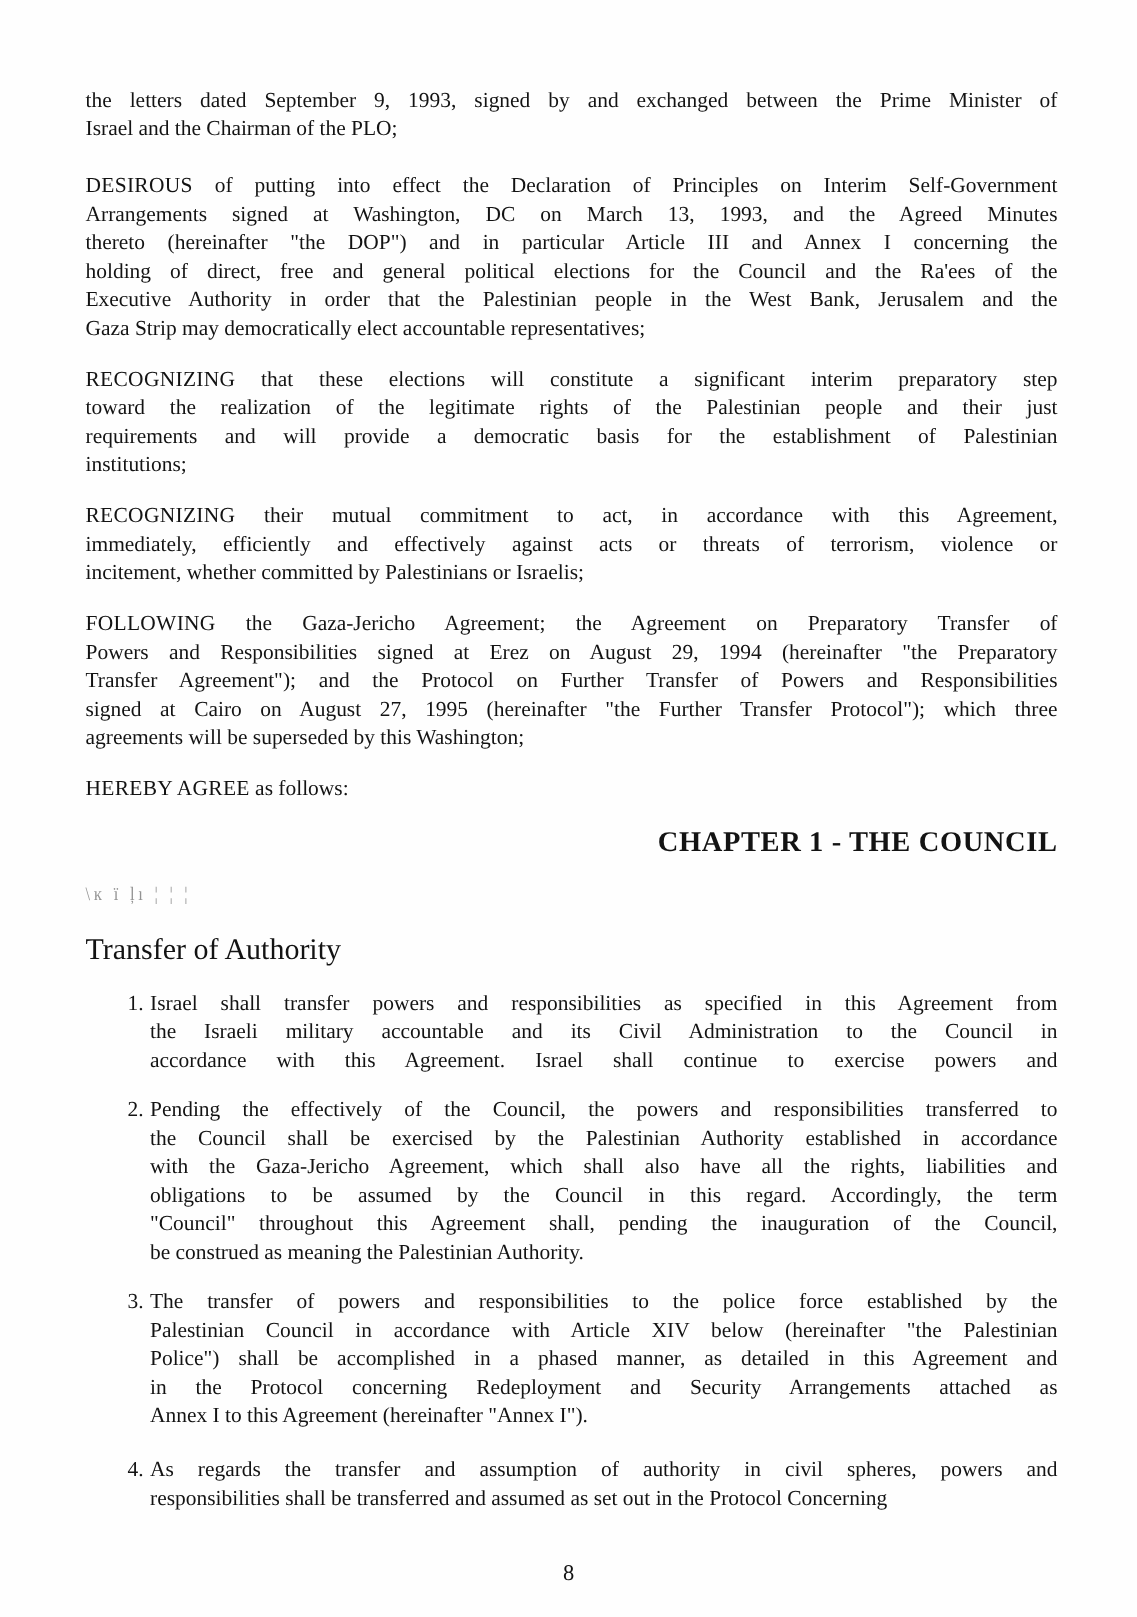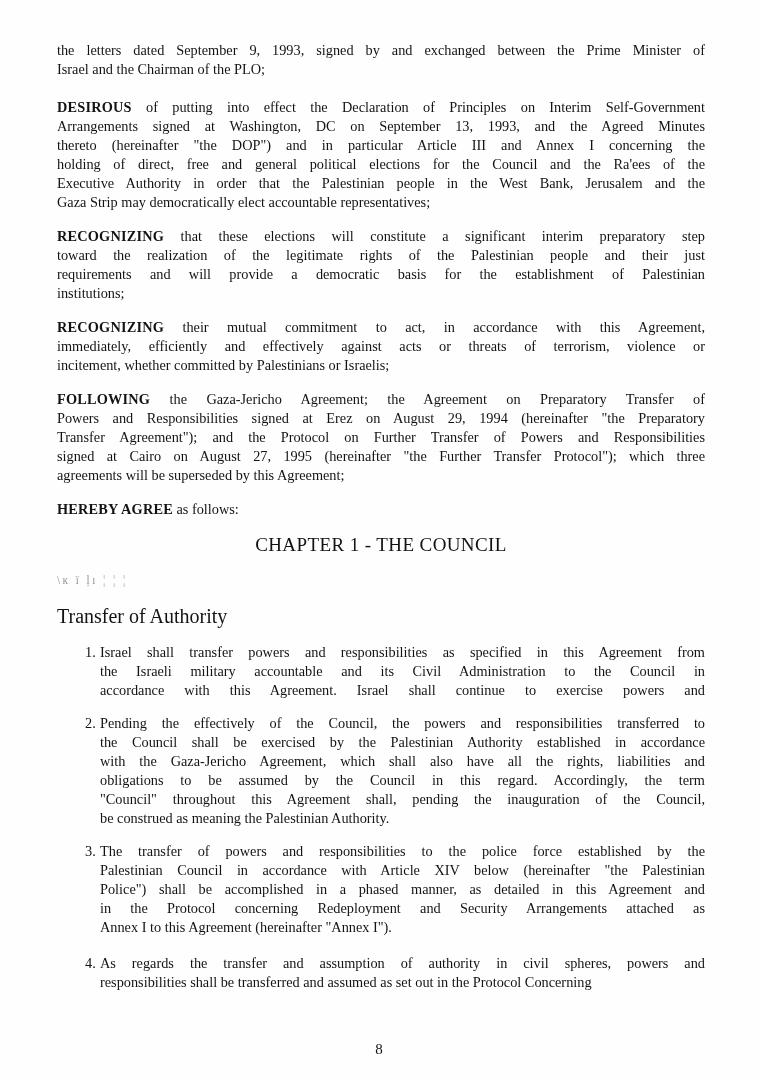--- a/index.html
+++ b/index.html
@@ -11,49 +11,49 @@
     position: relative;
     width: 758px;
     height: 1078px;
     background: #fefefe;
     font-family: "Liberation Serif", serif;
     color: #131313;
     overflow: hidden;
   }
   .content {
     position: absolute;
-    top: 41px;
+    top: 58px;
     left: 57px;
     width: 648px;
   }
   .para {
     margin: 0 0 15px 0;
   }
   .para.first {
     margin-bottom: 19px;
   }
   .line {
     font-size: 14.3px;
     line-height: 19px;
     text-align: justify;
     text-align-last: justify;
     white-space: normal;
   }
   .line.lastline {
     text-align-last: left;
   }
   .lead {
-    font-weight: bold;
+    font-weight: normal;
     letter-spacing: 0.2px;
   }
   .chapter {
     margin: 8px 0 0 0;
     font-size: 19px;
-    font-weight: normal;
-    text-align: center;
+    font-weight: bold;
+    text-align: right;
     letter-spacing: 0.4px;
     line-height: 22px;
   }
   .artifact {
     margin-top: 17px;
     height: 16px;
     font-size: 11px;
     line-height: 14px;
     letter-spacing: 2.5px;
     opacity: 0.5;
@@ -96,21 +96,21 @@
 
 <div class="page">
   <div class="content">
     <div id="paragraphs">
         <div class="para first">
           <div class="line">the letters dated September 9, 1993, signed by and exchanged between the Prime Minister of</div>
           <div class="line lastline">Israel and the Chairman of the PLO;</div>
         </div>
         <div class="para">
           <div class="line"><span class="lead">DESIROUS</span> of putting into effect the Declaration of Principles on Interim Self-Government</div>
-          <div class="line">Arrangements signed at Washington, DC on September 13, 1993, and the Agreed Minutes</div>
+          <div class="line">Arrangements signed at Washington, DC on March 13, 1993, and the Agreed Minutes</div>
           <div class="line">thereto (hereinafter "the DOP") and in particular Article III and Annex I concerning the</div>
           <div class="line">holding of direct, free and general political elections for the Council and the Ra'ees of the</div>
           <div class="line">Executive Authority in order that the Palestinian people in the West Bank, Jerusalem and the</div>
           <div class="line lastline">Gaza Strip may democratically elect accountable representatives;</div>
         </div>
         <div class="para">
           <div class="line"><span class="lead">RECOGNIZING</span> that these elections will constitute a significant interim preparatory step</div>
           <div class="line">toward the realization of the legitimate rights of the Palestinian people and their just</div>
           <div class="line">requirements and will provide a democratic basis for the establishment of Palestinian</div>
           <div class="line lastline">institutions;</div>
@@ -118,21 +118,21 @@
         <div class="para">
           <div class="line"><span class="lead">RECOGNIZING</span> their mutual commitment to act, in accordance with this Agreement,</div>
           <div class="line">immediately, efficiently and effectively against acts or threats of terrorism, violence or</div>
           <div class="line lastline">incitement, whether committed by Palestinians or Israelis;</div>
         </div>
         <div class="para">
           <div class="line"><span class="lead">FOLLOWING</span> the Gaza-Jericho Agreement; the Agreement on Preparatory Transfer of</div>
           <div class="line">Powers and Responsibilities signed at Erez on August 29, 1994 (hereinafter "the Preparatory</div>
           <div class="line">Transfer Agreement"); and the Protocol on Further Transfer of Powers and Responsibilities</div>
           <div class="line">signed at Cairo on August 27, 1995 (hereinafter "the Further Transfer Protocol"); which three</div>
-          <div class="line lastline">agreements will be superseded by this Agreement;</div>
+          <div class="line lastline">agreements will be superseded by this Washington;</div>
         </div>
         <div class="para">
           <div class="line lastline"><span class="lead">HEREBY AGREE</span> as follows:</div>
         </div>
       </div>
     <div class="chapter">CHAPTER 1 - THE COUNCIL</div>
     <div class="artifact">\ĸ ï ļı ¦ ¦ ¦</div>
     <div class="section-title">Transfer of Authority</div>
     <div id="items">
         <div class="item">

